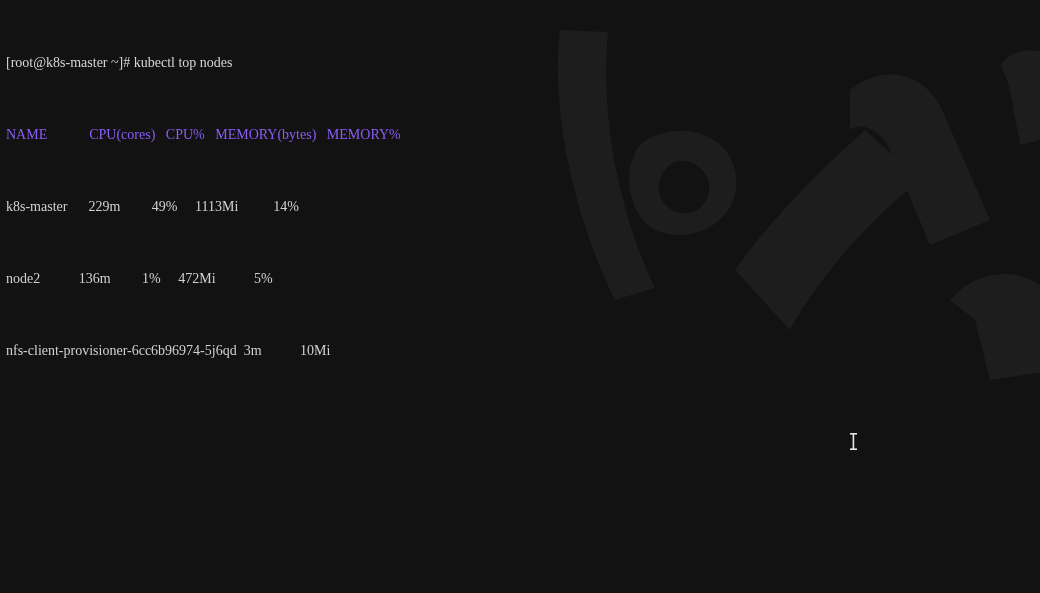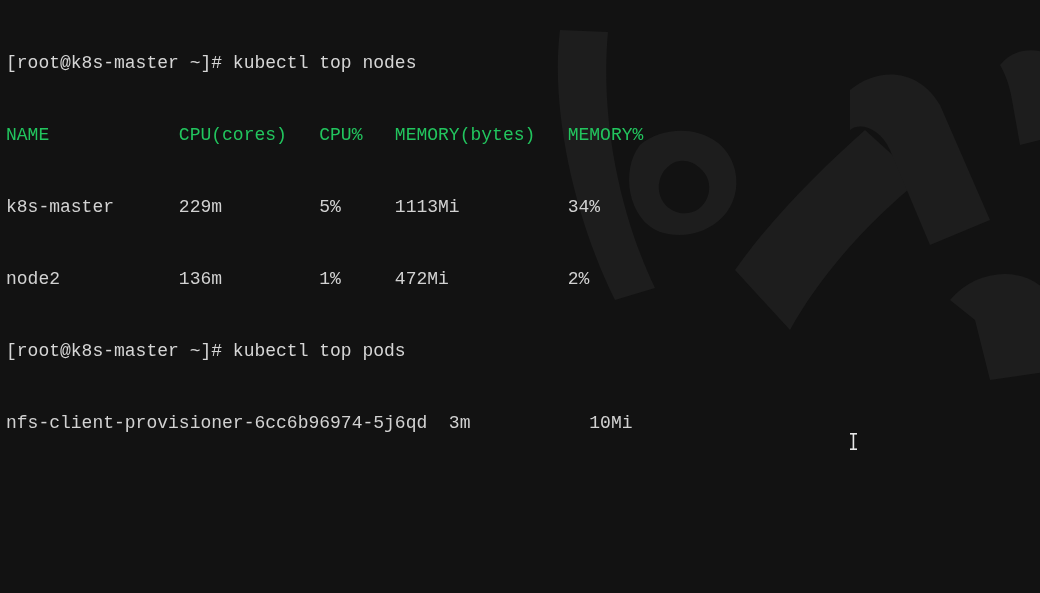--- a/index.html
+++ b/index.html
@@ -7,22 +7,22 @@
     margin: 0;
     padding: 0;
     background: #0d0d0d;
   }
   #terminal {
     position: relative;
     width: 1040px;
     height: 593px;
     background: #121212;
     overflow: hidden;
-    font-family: Liberation Mono, monospace;
-    font-size: 18px;
+    font-family: Liberation Serif, serif;
+    font-size: 14px;
     line-height: 24px;
     color: #d6d6d6;
     -webkit-font-smoothing: antialiased;
   }
   
   #watermark {
     position: absolute;
     left: 520px;
     top: -30px;
     width: 560px;
@@ -37,21 +37,21 @@
     z-index: 1;
     padding: 3px 0 0 6px;
     white-space: pre;
   }
   .line {
     height: 24px;
     white-space: pre;
     display: block;
   }
   .prompt { color: #d6d6d6; }
-  .hdr { color: #22c55e; }
+  .hdr { color: #8b5cf6; }
   .cell { color: #d2d2d2; }
 
   
   #mouse-cursor {
     position: absolute;
     left: 849px;
     top: 432px;
     width: 9px;
     height: 19px;
     z-index: 3;
@@ -74,23 +74,22 @@
         <path d="M330 120 C 360 95, 400 100, 420 135 L 470 250 L 410 275 L 370 180 C 360 158, 340 152, 330 160 Z"></path>
         <path d="M480 95 C 500 70, 540 78, 552 110 L 560 160 L 500 175 L 492 130 C 489 112, 484 102, 480 95 Z"></path>
         <path d="M430 330 C 455 300, 500 295, 525 320 L 540 400 L 470 410 L 455 350 Z"></path>
       </g>
     </svg>
   </div>
 
   <div id="screen">
     <span class="line prompt">[root@k8s-master ~]# kubectl top nodes</span>
     <span class="line hdr">NAME            CPU(cores)   CPU%   MEMORY(bytes)   MEMORY%</span>
-    <span class="line cell">k8s-master      229m         5%     1113Mi          34%</span>
-    <span class="line cell">node2           136m         1%     472Mi           2%</span>
-    <span class="line prompt">[root@k8s-master ~]# kubectl top pods</span>
+    <span class="line cell">k8s-master      229m         49%     1113Mi          14%</span>
+    <span class="line cell">node2           136m         1%     472Mi           5%</span>
     <span class="line cell">nfs-client-provisioner-6cc6b96974-5j6qd  3m           10Mi</span>
     
     
     
     
     
     
     
     
     

